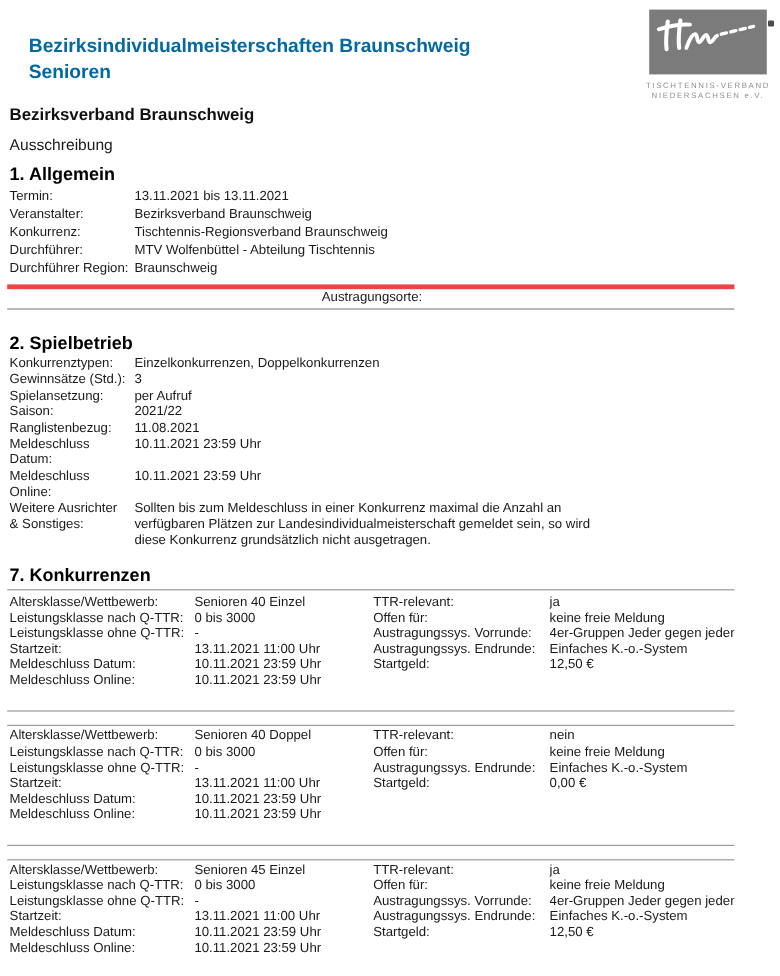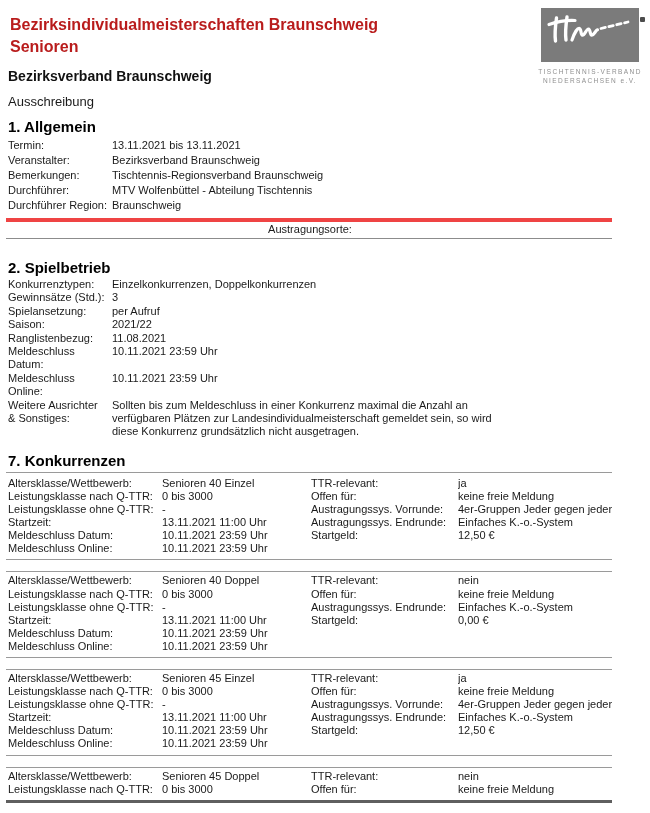--- a/index.html
+++ b/index.html
@@ -5,21 +5,21 @@
   html,body{margin:0;padding:0;background:#ffffff;}
   body{
     width:650px;height:813px;overflow:hidden;position:relative;
     font-family:"Liberation Sans","DejaVu Sans",sans-serif;
     color:#1a1a1a;font-size:11px;
   }
   .doc{position:absolute;left:6px;top:0;width:606px;}
 
   
   .hdr{padding:12px 0 0 2px;}
-  .title{font-size:16px;font-weight:bold;line-height:21.5px;margin:2px;color:#b91c1c;}
+  .title{font-size:16px;font-weight:bold;line-height:21.5px;margin:16px;color:#0369a1;}
   .subtitle{font-size:14px;font-weight:bold;margin:11px 0 0 0;color:#111;}
   .doctype{font-size:13px;margin-top:10px;}
 
   
   .logo-wrap{position:absolute;top:8px;right:-34px;width:112px;text-align:center;}
   .logo-box{position:relative;width:98px;height:54px;background:#7b7b7b;margin:0 auto;overflow:visible;}
   .logo-dot{position:absolute;right:-6px;top:9px;width:5px;height:5px;background:#4c4c4c;border-radius:1px;}
   .logo-caption{margin-top:5px;font-size:6.5px;letter-spacing:1.4px;line-height:9px;color:#8f8f8f;white-space:nowrap;}
 
   
@@ -42,21 +42,21 @@
 
   
   .orte{margin-top:5px;border-top:4px solid #ef4444;text-align:center;}
   .orte-h{line-height:15px;padding-left:2px;border-bottom:1px solid #8c8c8c;padding-bottom:1px;}
   .orte-rows{padding:2px 0 3px 0;border-bottom:1px solid #9a9a9a;}
   .orte-rows .kv{line-height:14px;}
 
   
   .block{
     border-top:1px solid #9a9a9a;border-bottom:1px solid #9a9a9a;
-    padding:2px 0 4px 0;margin-top:11px;
+    padding:2px 0 18px 0;margin-top:11px;
   }
   .block.first{margin-top:3px;padding-top:4px;}
   .block.last{border-bottom:3px solid #5f5f5f;}
   .brow{display:grid;grid-template-columns:154px 149px 147px 1fr;line-height:13.1px;padding-left:2px;}
   .cell{overflow:hidden;white-space:nowrap;}
 </style>
 </head>
 <body>
 
 <div class="doc">
@@ -91,21 +91,21 @@
     <div class="s1rows">
       <div class="kv">
           <span class="kv-l">Termin:</span>
           <span class="kv-v">13.11.2021 bis 13.11.2021</span>
         </div>
       <div class="kv">
           <span class="kv-l">Veranstalter:</span>
           <span class="kv-v">Bezirksverband Braunschweig</span>
         </div>
       <div class="kv">
-          <span class="kv-l">Bemerkungen:</span>
+          <span class="kv-l">Konkurrenz:</span>
           <span class="kv-v">Tischtennis-Regionsverband Braunschweig</span>
         </div>
       <div class="kv">
           <span class="kv-l">Durchführer:</span>
           <span class="kv-v">MTV Wolfenbüttel - Abteilung Tischtennis</span>
         </div>
       <div class="kv">
           <span class="kv-l">Durchführer Region:</span>
           <span class="kv-v">Braunschweig</span>
         </div>

